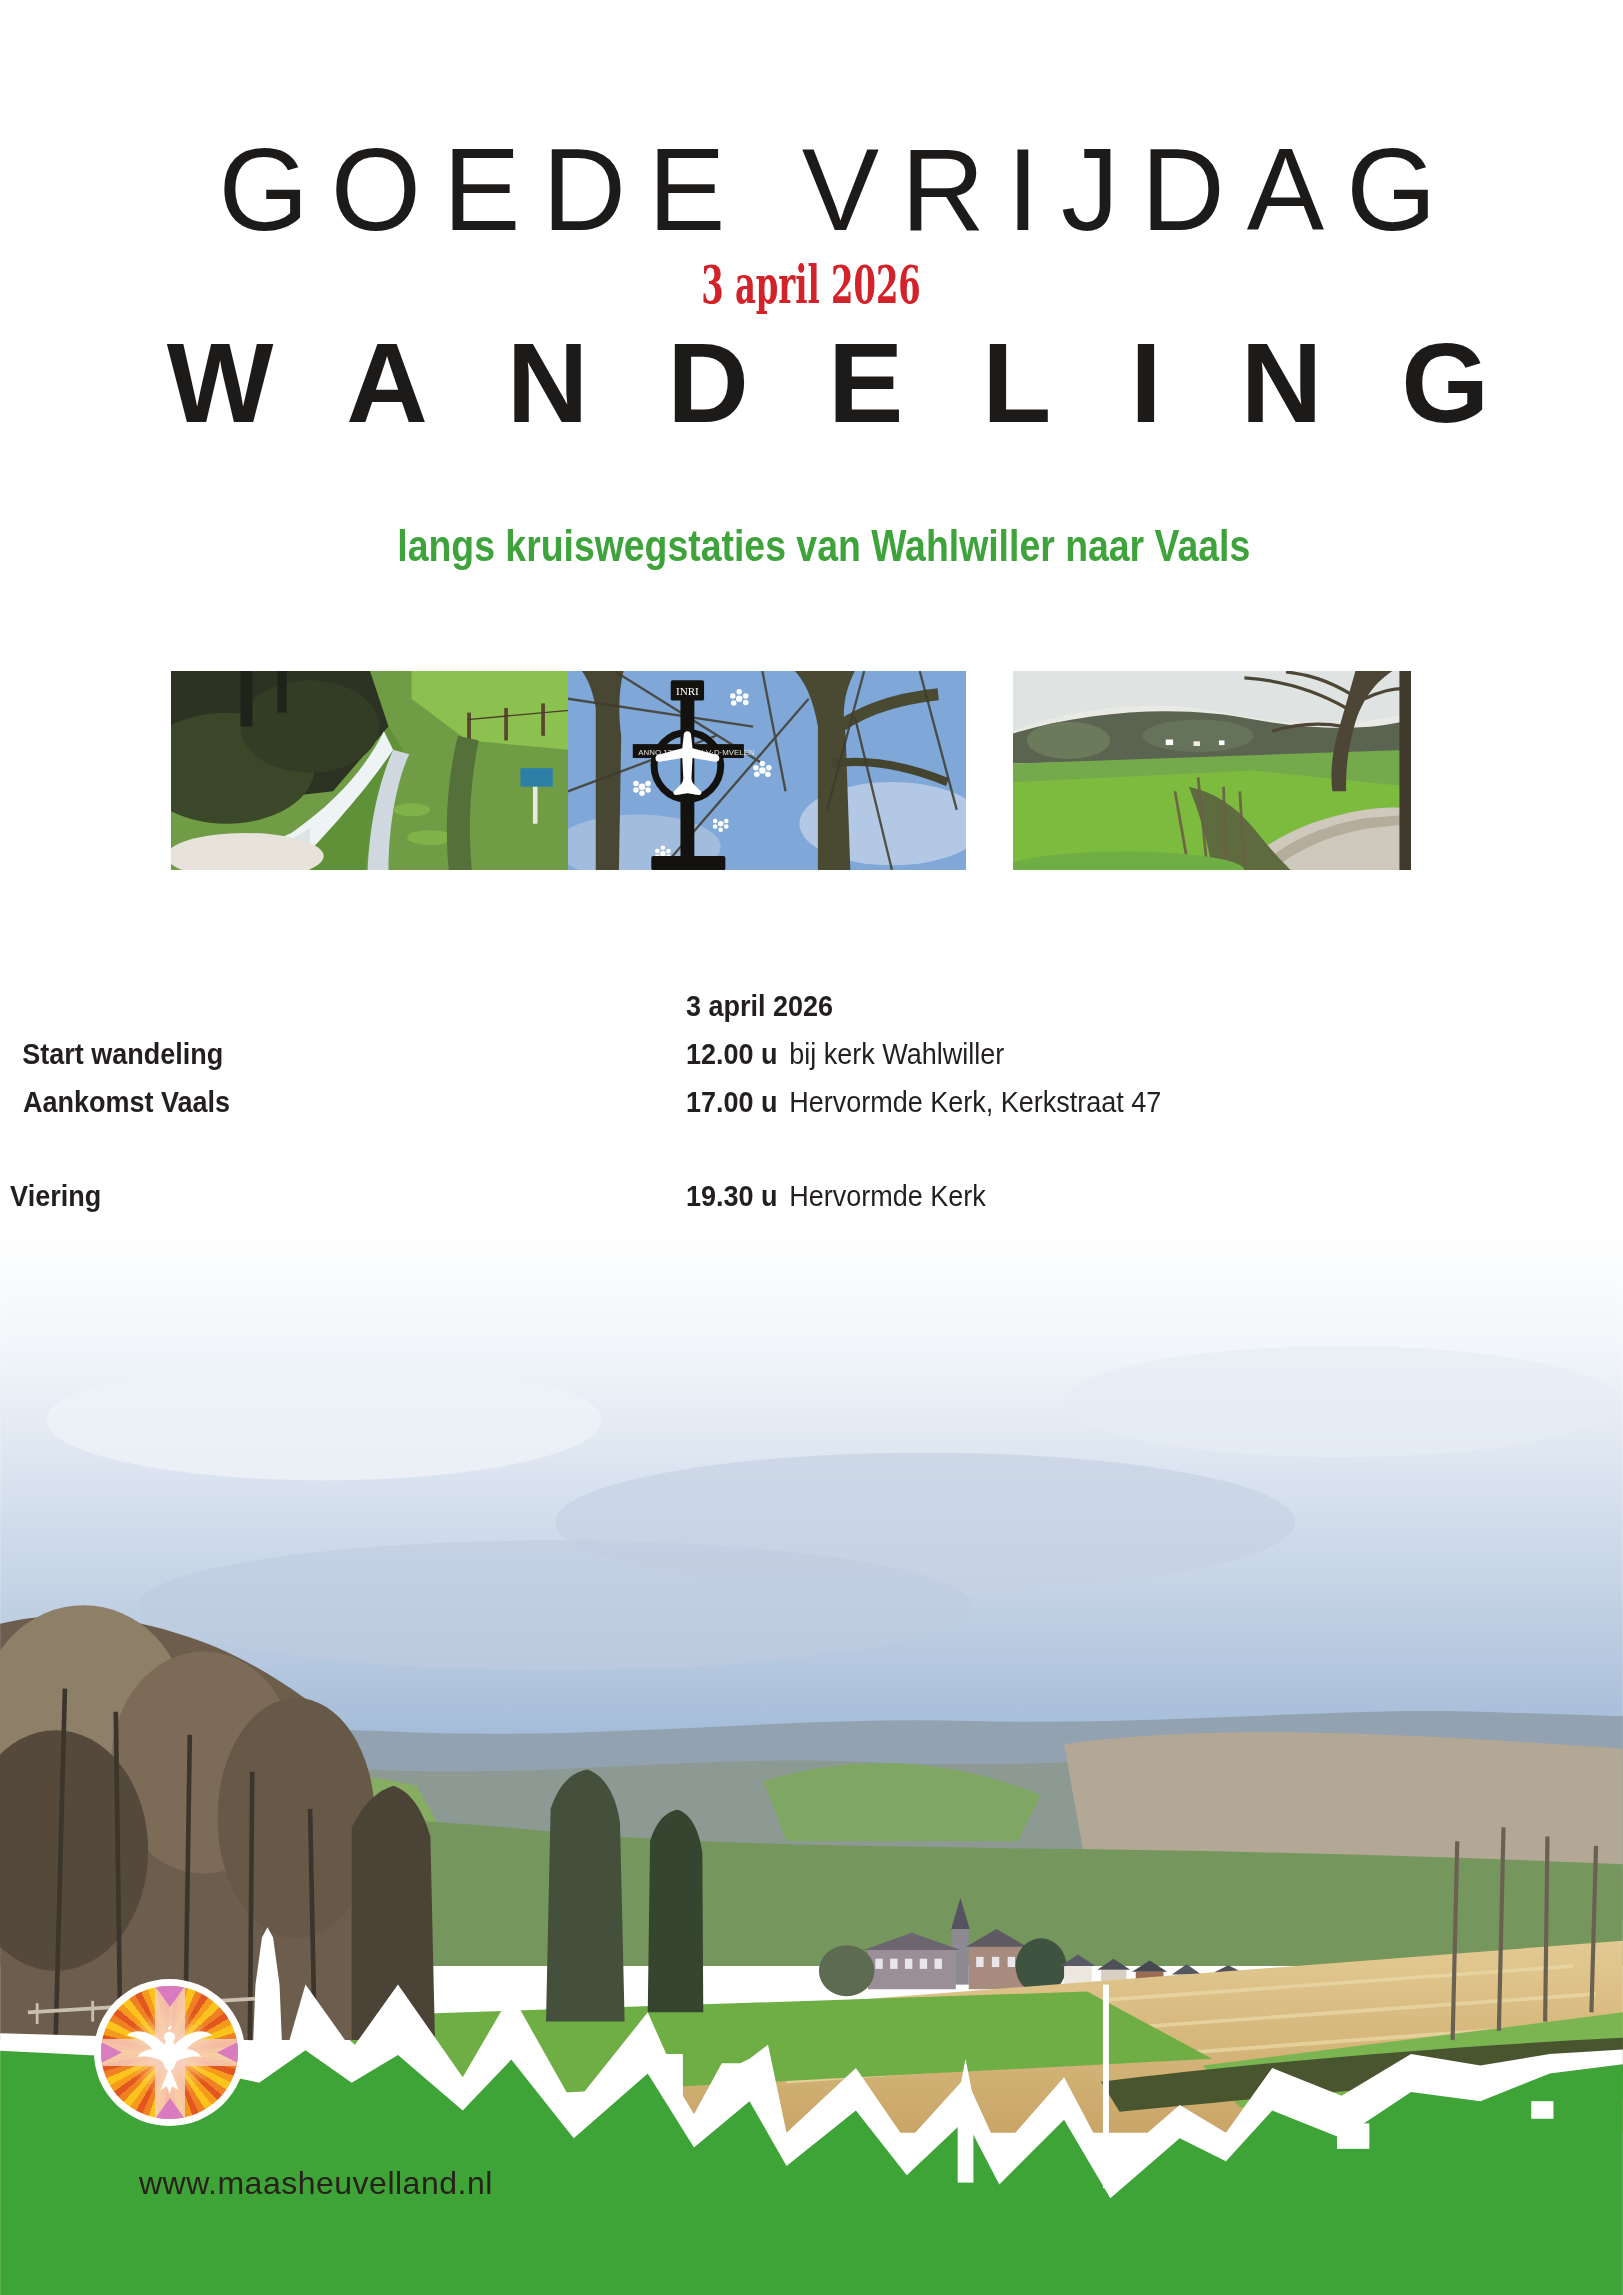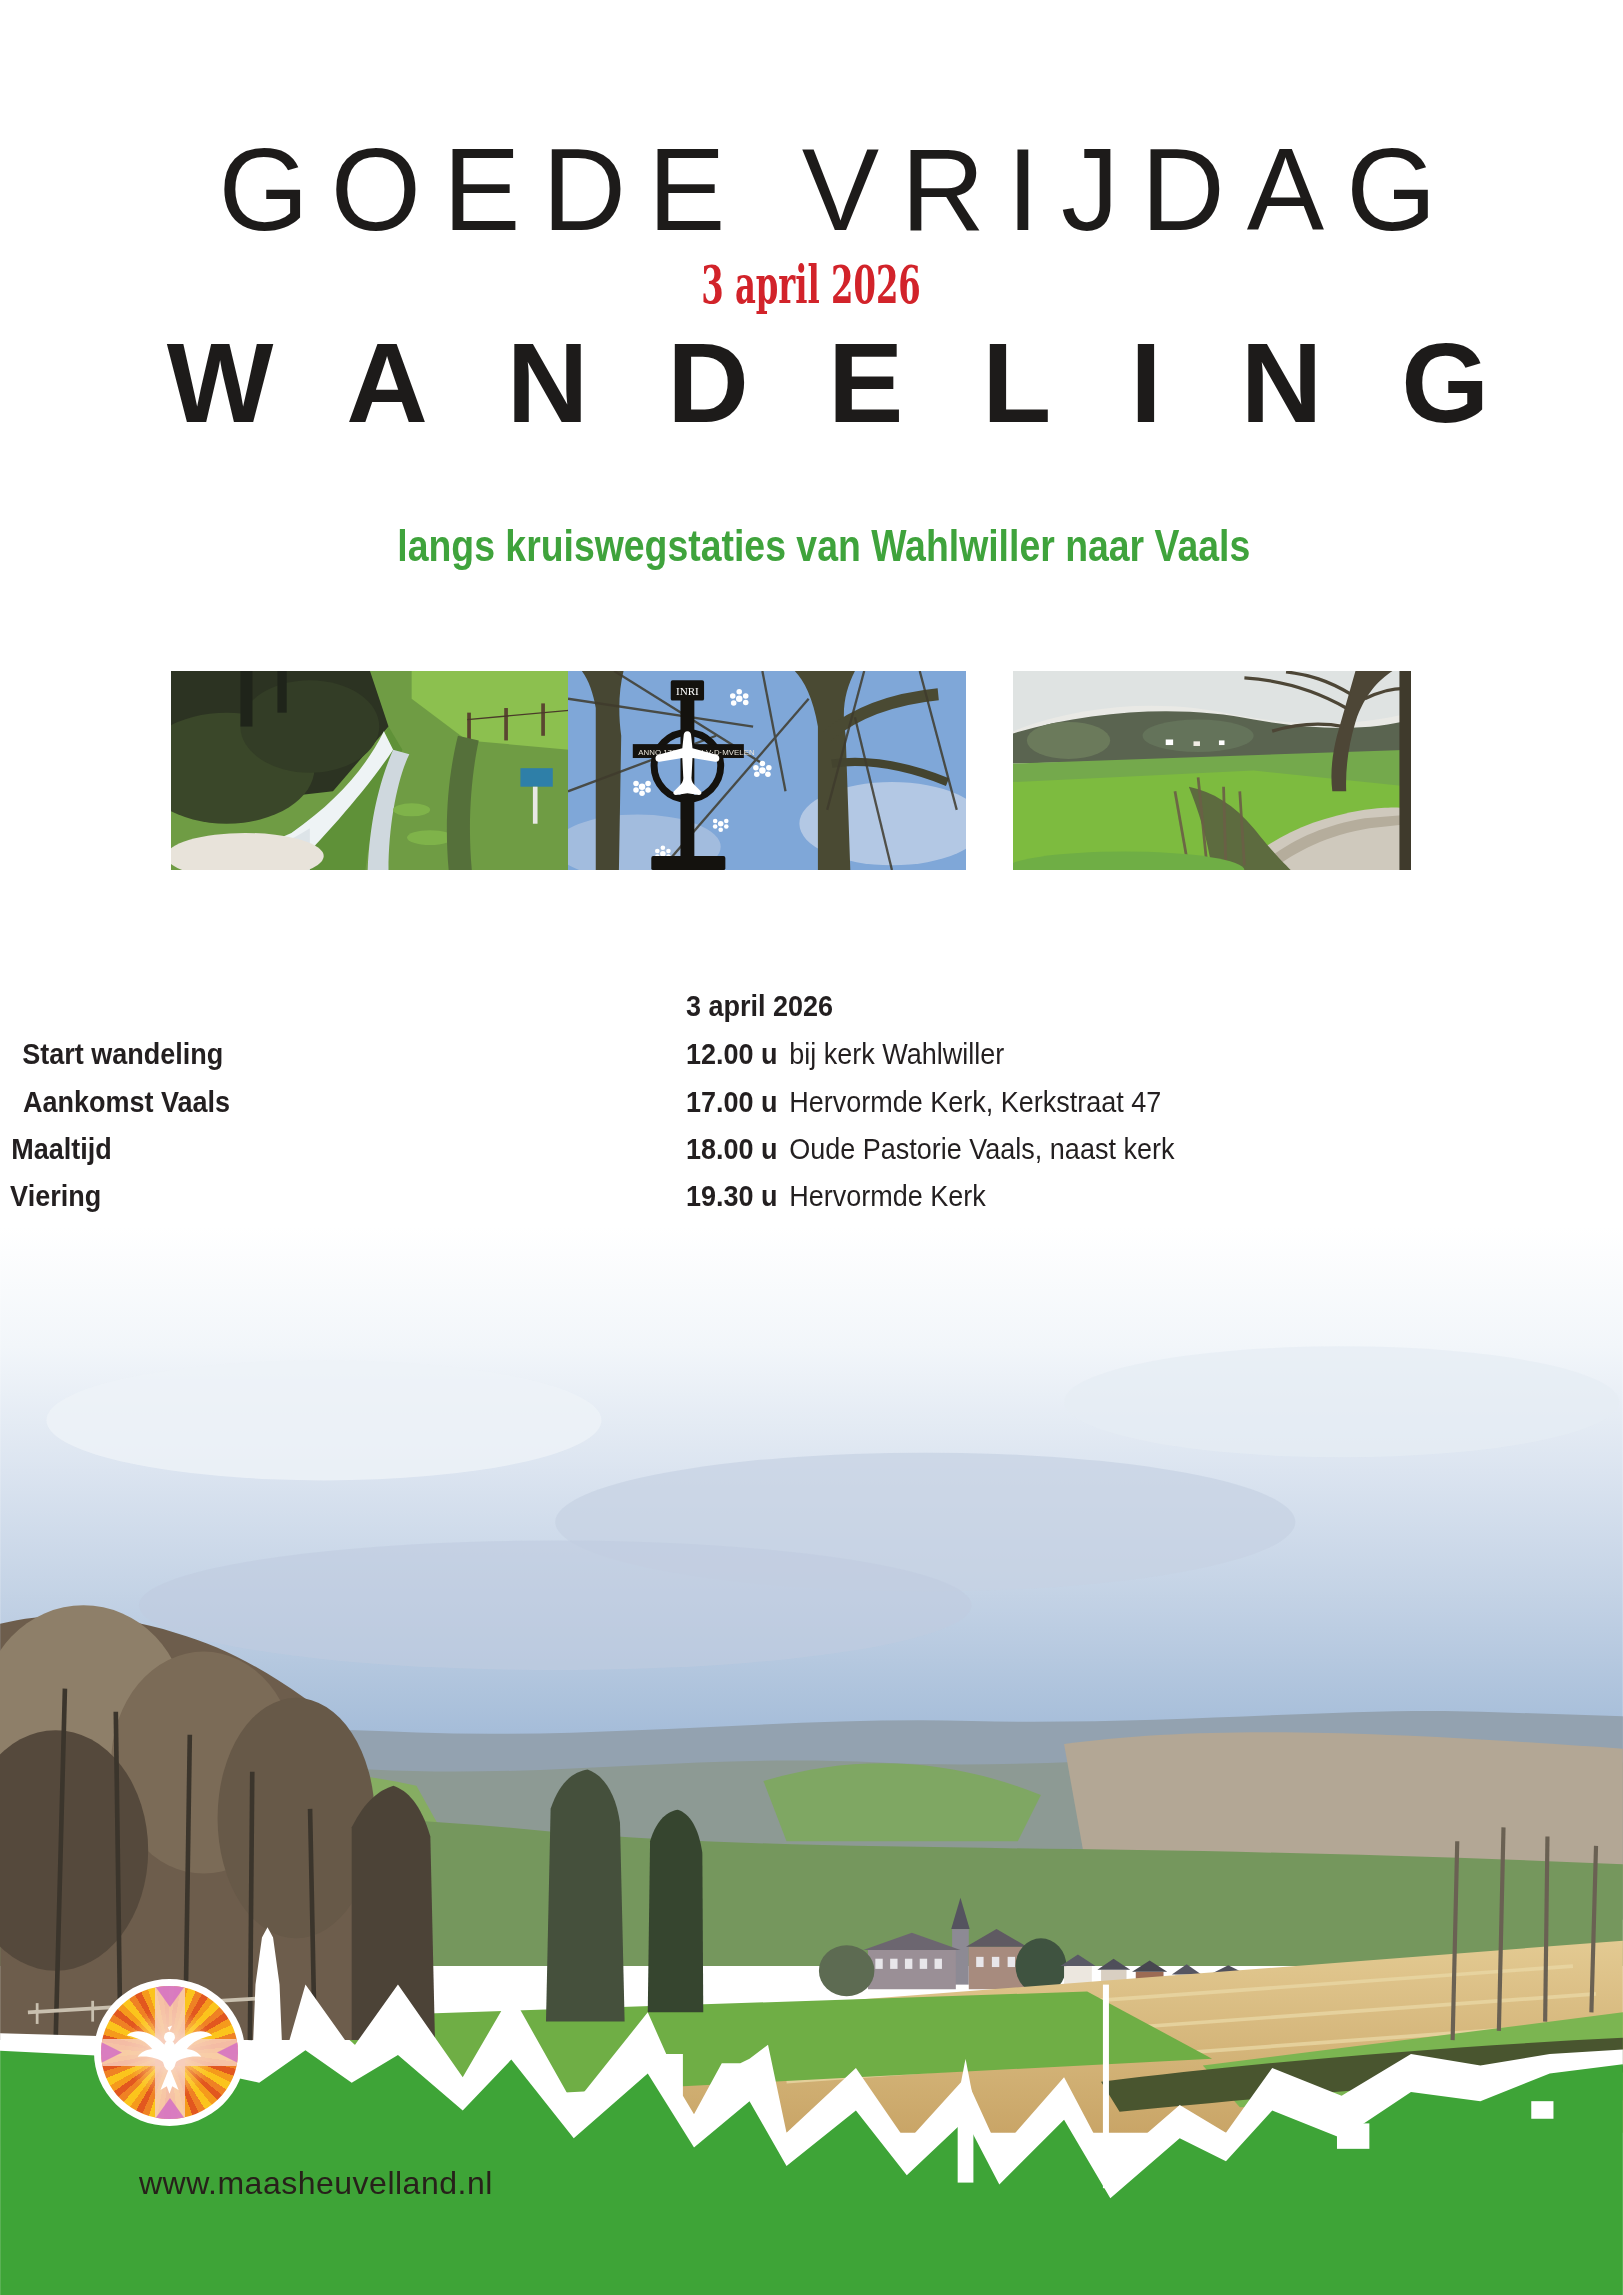--- a/index.html
+++ b/index.html
@@ -211,24 +211,20 @@
   <div class="abs sched-head"><span class="cxl">3 april 2026</span></div>
 
   <div class="abs s-row" style="top:1037px">
     <div class="s-label"><span class="cxr">Start wandeling</span></div>
     <div class="s-value"><span class="cxl"><b>12.00 u</b> <span>bij kerk Wahlwiller</span></span></div>
   </div>
   <div class="abs s-row" style="top:1085px">
     <div class="s-label"><span class="cxr">Aankomst Vaals</span></div>
     <div class="s-value"><span class="cxl"><b>17.00  u</b> <span>Hervormde Kerk, Kerkstraat 47</span></span></div>
   </div>
-  <div class="abs s-row" style="top:1132px">
-    <div class="s-label"><span class="cxr">Maaltijd</span></div>
-    <div class="s-value"><span class="cxl"><b>18.00 u</b> <span>Oude Pastorie Vaals, naast kerk</span></span></div>
-  </div>
   <div class="abs s-row" style="top:1179px">
     <div class="s-label"><span class="cxr">Viering</span></div>
     <div class="s-value"><span class="cxl"><b>19.30  u</b> <span>Hervormde Kerk</span></span></div>
   </div>
 
   <div class="abs s-row" style="top:1271px">
     <div class="s-label normal"><span class="cxr">Lengte wandeling</span></div>
     <div class="s-value"><span class="cxl">13 kilometer</span></div>
   </div>
 

